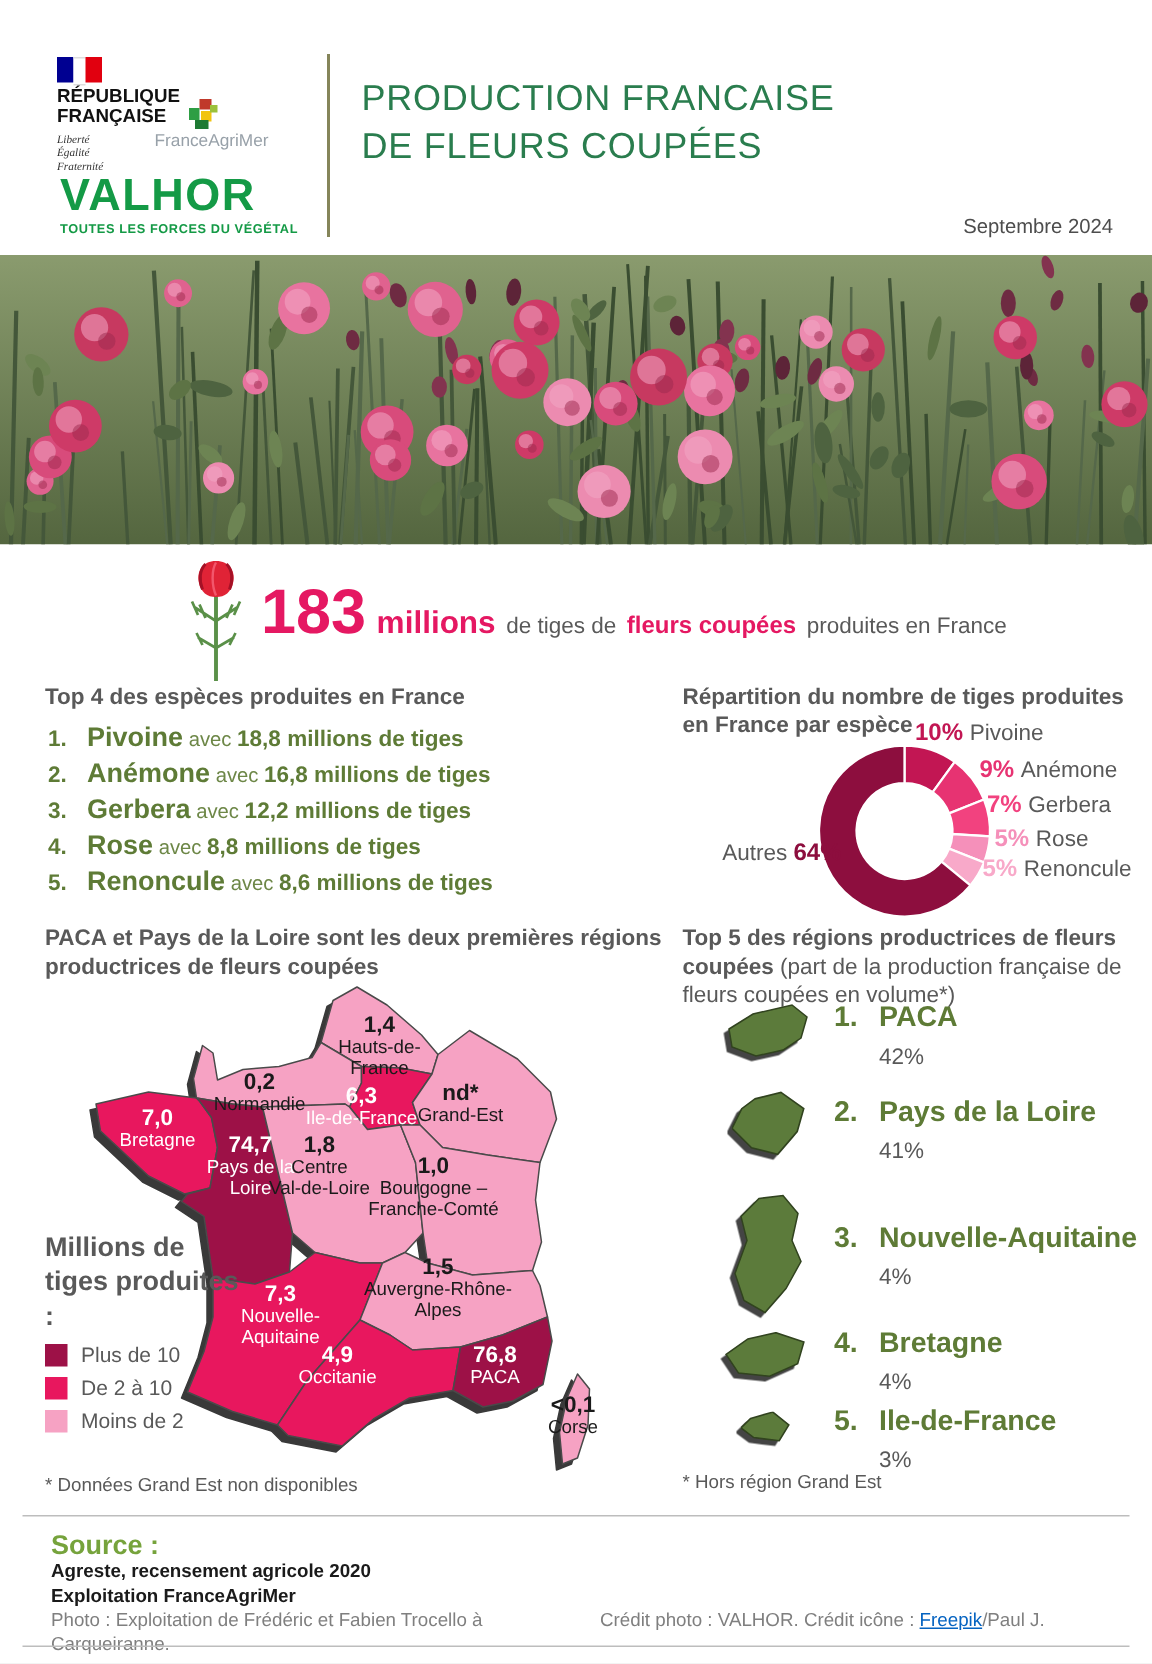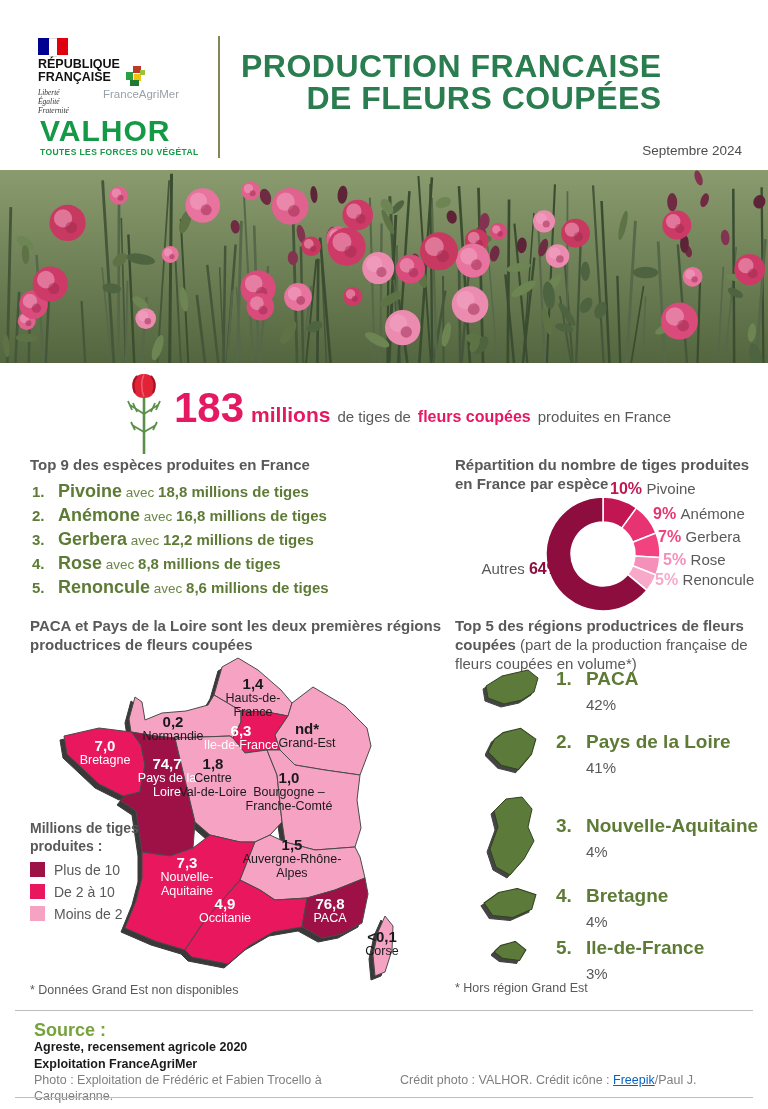--- a/index.html
+++ b/index.html
@@ -11,21 +11,21 @@
   .rf-flag{display:flex;width:30px;height:17px;}
   .rf-flag div{height:100%;}
   .rf-name{font-size:12.5px;font-weight:bold;line-height:13px;color:#111;margin-top:3px;}
   .rf-motto{font-family:"Liberation Serif",serif;font-style:italic;font-size:7.5px;line-height:9px;color:#333;margin-top:4px;}
   .fam-icon{width:20px;height:20px;position:relative;margin:0 auto;}
   .fam-icon div{position:absolute;}
   .fam-name{font-size:11.5px;color:#98a1a9;margin-top:2px;text-align:center;}
   .valhor-name{font-size:30px;font-weight:800;letter-spacing:1px;color:#149A46;line-height:30px;}
   .valhor-tag{font-size:8.5px;font-weight:bold;letter-spacing:.4px;color:#149A46;margin-top:1px;}
   .vline{width:2px;background:#85855a;}
-  .doc-title{font-size:32px;font-weight:bold;line-height:32px;letter-spacing:.5px;color:#2A7D4E;text-align:right;}
+  .doc-title{font-size:24px;font-weight:normal;line-height:32px;letter-spacing:.5px;color:#2A7D4E;}
   .doc-date{font-size:13.5px;color:#4d4d4d;}
 
   
   .hero-text{white-space:nowrap;}
   .hero-num{font-size:42px;font-weight:bold;color:#E51862;}
   .hero-unit{font-size:21px;font-weight:bold;color:#E51862;margin-left:7px;}
   .hero-mid,.hero-end{font-size:15px;color:#595959;margin-left:7px;}
   .hero-hl{font-size:16px;font-weight:bold;color:#E51862;margin-left:7px;}
 
   .hgray{color:#595959;font-weight:bold;font-size:15px;line-height:1.28;}
@@ -386,21 +386,21 @@
       <path d="M26 4 C17 4 13 11 14.5 18 C16 25 20 28 26 28 C32 28 36 25 37.5 18 C39 11 35 4 26 4 Z" fill="#E02336"></path>
       <path d="M19 6 C15 10 14.5 17 17 23" stroke="#a51126" stroke-width="2" fill="none"></path>
       <path d="M33 6 C37 10 37.5 17 35 23" stroke="#a51126" stroke-width="2" fill="none"></path>
       <path d="M26 5 C23 10 23 20 26 27" stroke="#f2566b" stroke-width="1.6" fill="none"></path>
     </svg>
     <div class="abs hero-text" style="left:56px;top:18px;">
       <span class="hero-num">183</span><span class="hero-unit">millions</span><span class="hero-mid">de tiges de</span><span class="hero-hl">fleurs coupées</span><span class="hero-end">produites en France</span>
     </div>
   </div>
 
-  <div class="abs hgray" style="left:30px;top:455px;width:410px;">Top 9 des espèces produites en France</div>
+  <div class="abs hgray" style="left:30px;top:455px;width:410px;">Top 4 des espèces produites en France</div>
   <div class="abs" id="species-list" style="left:32px;top:480px;width:420px;">
       <div class="sp-row"><span class="sp-rank">1.</span><span class="sp-name">Pivoine</span><span class="sp-conj"> avec </span><span class="sp-val">18,8 millions de tiges</span></div>
       <div class="sp-row"><span class="sp-rank">2.</span><span class="sp-name">Anémone</span><span class="sp-conj"> avec </span><span class="sp-val">16,8 millions de tiges</span></div>
       <div class="sp-row"><span class="sp-rank">3.</span><span class="sp-name">Gerbera</span><span class="sp-conj"> avec </span><span class="sp-val">12,2 millions de tiges</span></div>
       <div class="sp-row"><span class="sp-rank">4.</span><span class="sp-name">Rose</span><span class="sp-conj"> avec </span><span class="sp-val">8,8 millions de tiges</span></div>
       <div class="sp-row"><span class="sp-rank">5.</span><span class="sp-name">Renoncule</span><span class="sp-conj"> avec </span><span class="sp-val">8,6 millions de tiges</span></div>
     </div>
 
   <div class="abs hgray" style="left:455px;top:455px;width:305px;">Répartition du nombre de tiges produites en France par espèce</div>
   <div class="abs" id="donut-area" style="left:455px;top:478px;width:313px;height:145px;">
@@ -478,21 +478,21 @@
         <div class="n">Occitanie</div>
       </div><div class="mlabel" style="left: 285px; top: 246px; color: rgb(255, 255, 255);">
         <div class="v">76,8</div>
         <div class="n">PACA</div>
       </div><div class="mlabel" style="left: 337px; top: 279px; color: rgb(26, 26, 26);">
         <div class="v">&lt;0,1</div>
         <div class="n">Corse</div>
       </div></div>
 
   <div class="abs" style="left:30px;top:820px;width:135px;">
-    <div class="hgray" style="font-size:14px;">Millions de tiges produites :</div>
+    <div class="hgray" style="font-size:18px;">Millions de tiges produites :</div>
     <div id="legend-items" style="margin-top:4px;text-align:center;">
         <div class="lg-row">
           <div class="lg-sq" style="background: rgb(157, 17, 71);"></div>
           <div class="lg-lab">Plus de 10</div>
         </div>
         <div class="lg-row">
           <div class="lg-sq" style="background: rgb(232, 23, 94);"></div>
           <div class="lg-lab">De 2 à 10</div>
         </div>
         <div class="lg-row">

